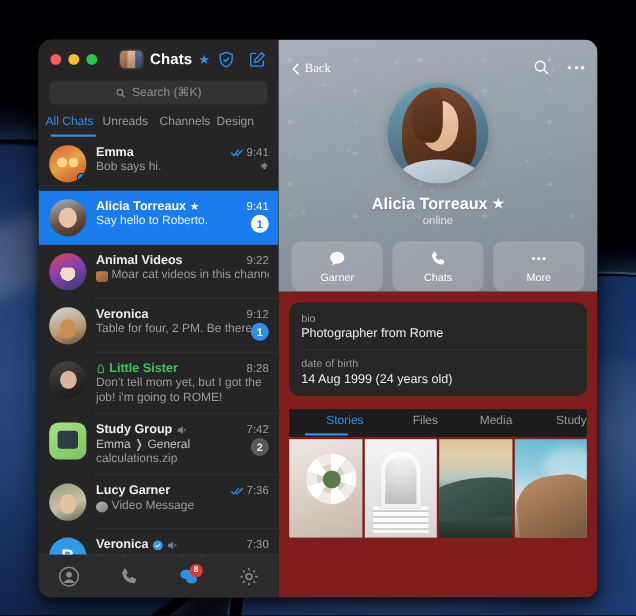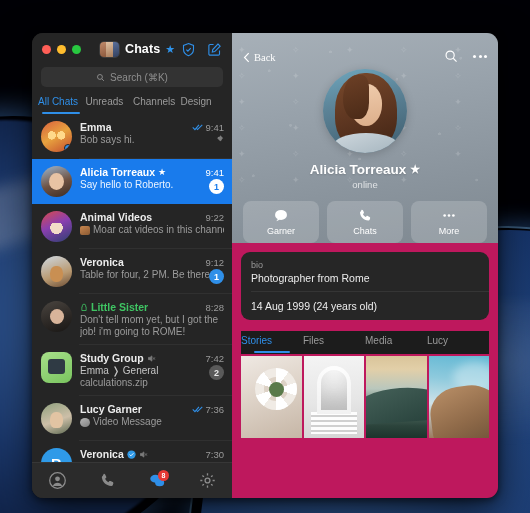--- a/index.html
+++ b/index.html
@@ -444,21 +444,21 @@
     display: flex; flex-direction: column;
     align-items: center; justify-content: center;
     gap: 3px;
   }
   .act-ico { width: 16px; height: 15px; color: #fff; }
   .act-ico svg { display:block; width:100%; height:100%; }
   .act-label { color: #fff; font-size: 9px; }
 
   .detail-body {
     flex: 1;
-    background: #be185d;
+    background: #7f1d1d;
     padding: 9px 9px 0;
     overflow: hidden;
   }
   .info-card {
     background: #262626;
     border-radius: 9px;
     padding: 1px 0;
   }
   .info-item {
     padding: 7px 10px;
@@ -480,21 +480,21 @@
   .copy-ico svg { display:block; width:100%; height:100%; }
 
   .media-tabs {
     display: flex;
     margin-top: 11px;
     background: #1c1c1c;
     position: relative;
   }
   .mtab {
     flex: 1;
-    text-align: left;
+    text-align: right;
     font-size: 10px;
     color: #9a9a9a;
     padding: 4px 0 8px;
     position: relative;
   }
   .mtab.active { color: #2f8fe8; }
   .mtab.active::after {
     content: "";
     position: absolute; left: 13px; right: 13px; bottom: 1px;
     height: 2.5px; border-radius: 2px;
@@ -927,29 +927,30 @@
       </div>
     </div>
 
     <div class="detail-body">
       <div class="info-card">
         <div class="info-item">
           <div class="info-label">bio</div>
           <div class="info-value">Photographer from Rome</div>
         </div>
         <div class="info-item">
+          <div class="info-label">date of birth</div>
           <div class="info-value">14 Aug 1999 (24 years old)</div>
         </div>
       </div>
 
       <div class="media-tabs">
         <div class="mtab active">Stories</div>
         <div class="mtab">Files</div>
         <div class="mtab">Media</div>
-        <div class="mtab">Lucy</div>
+        <div class="mtab">Study</div>
       </div>
 
       <div class="gallery">
         <div class="gitem g1"></div>
         <div class="gitem g2"></div>
         <div class="gitem g3"></div>
         <div class="gitem g4"></div>
       </div>
     </div>
   </div>

